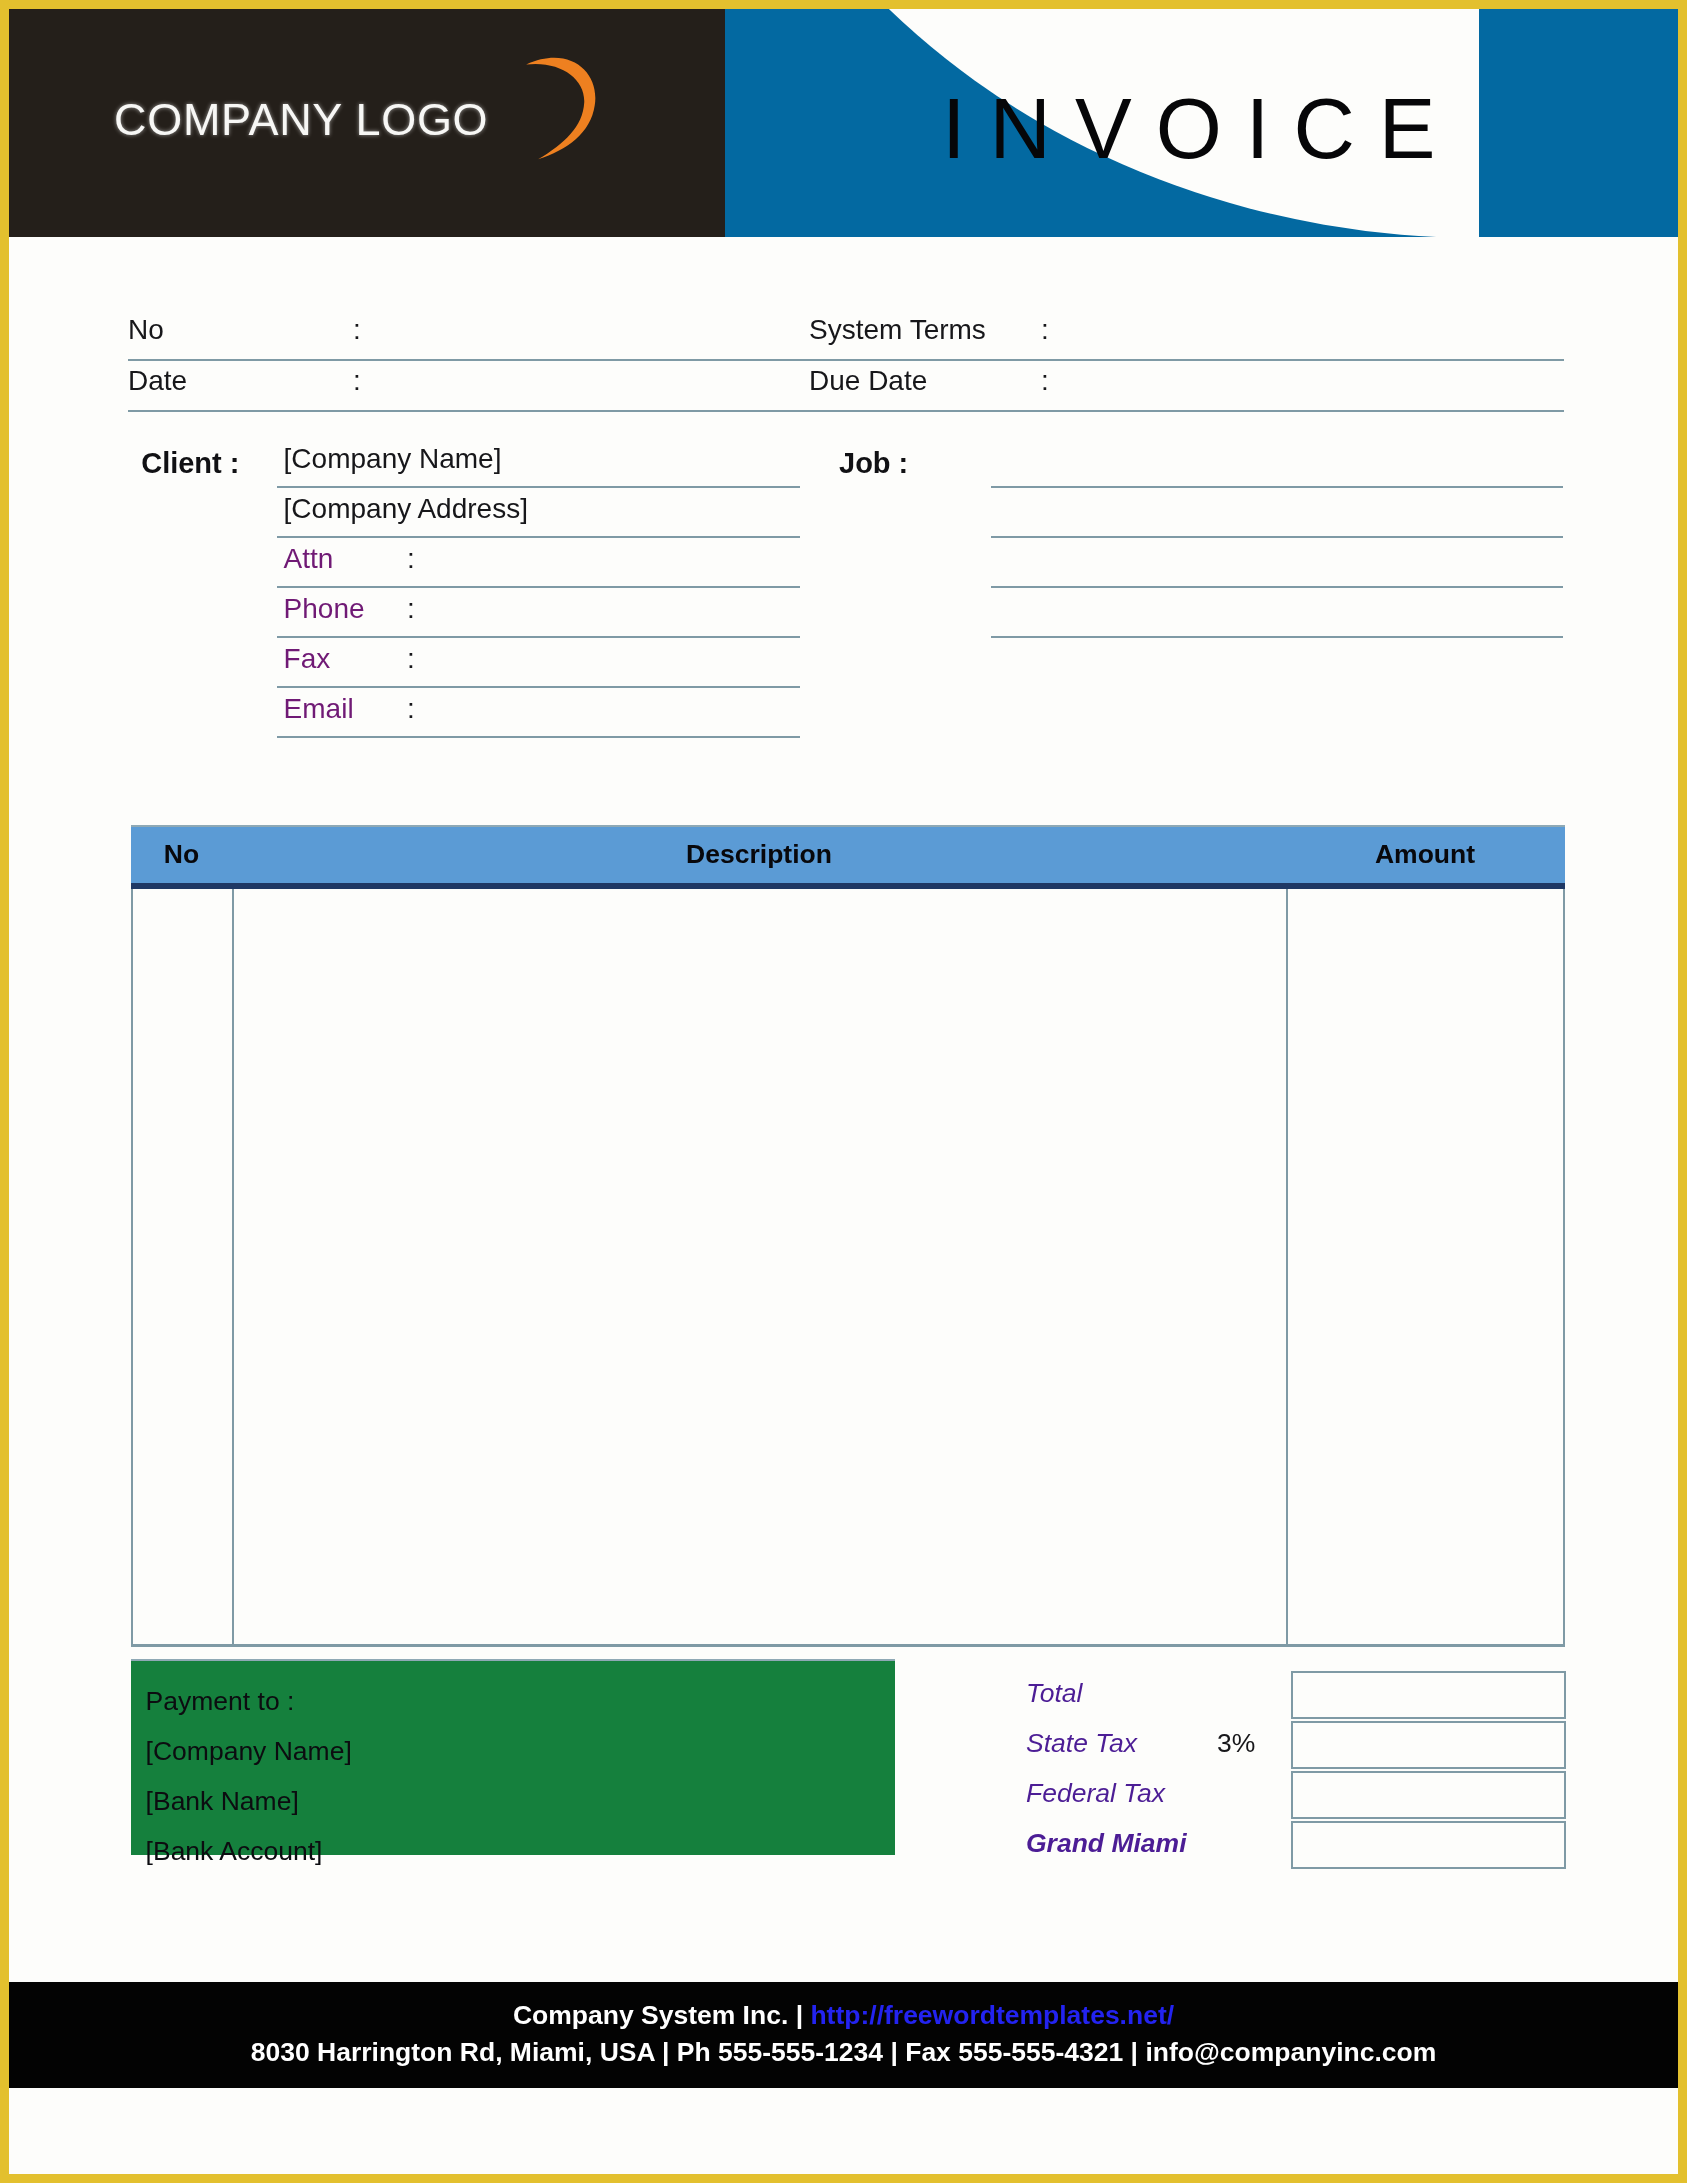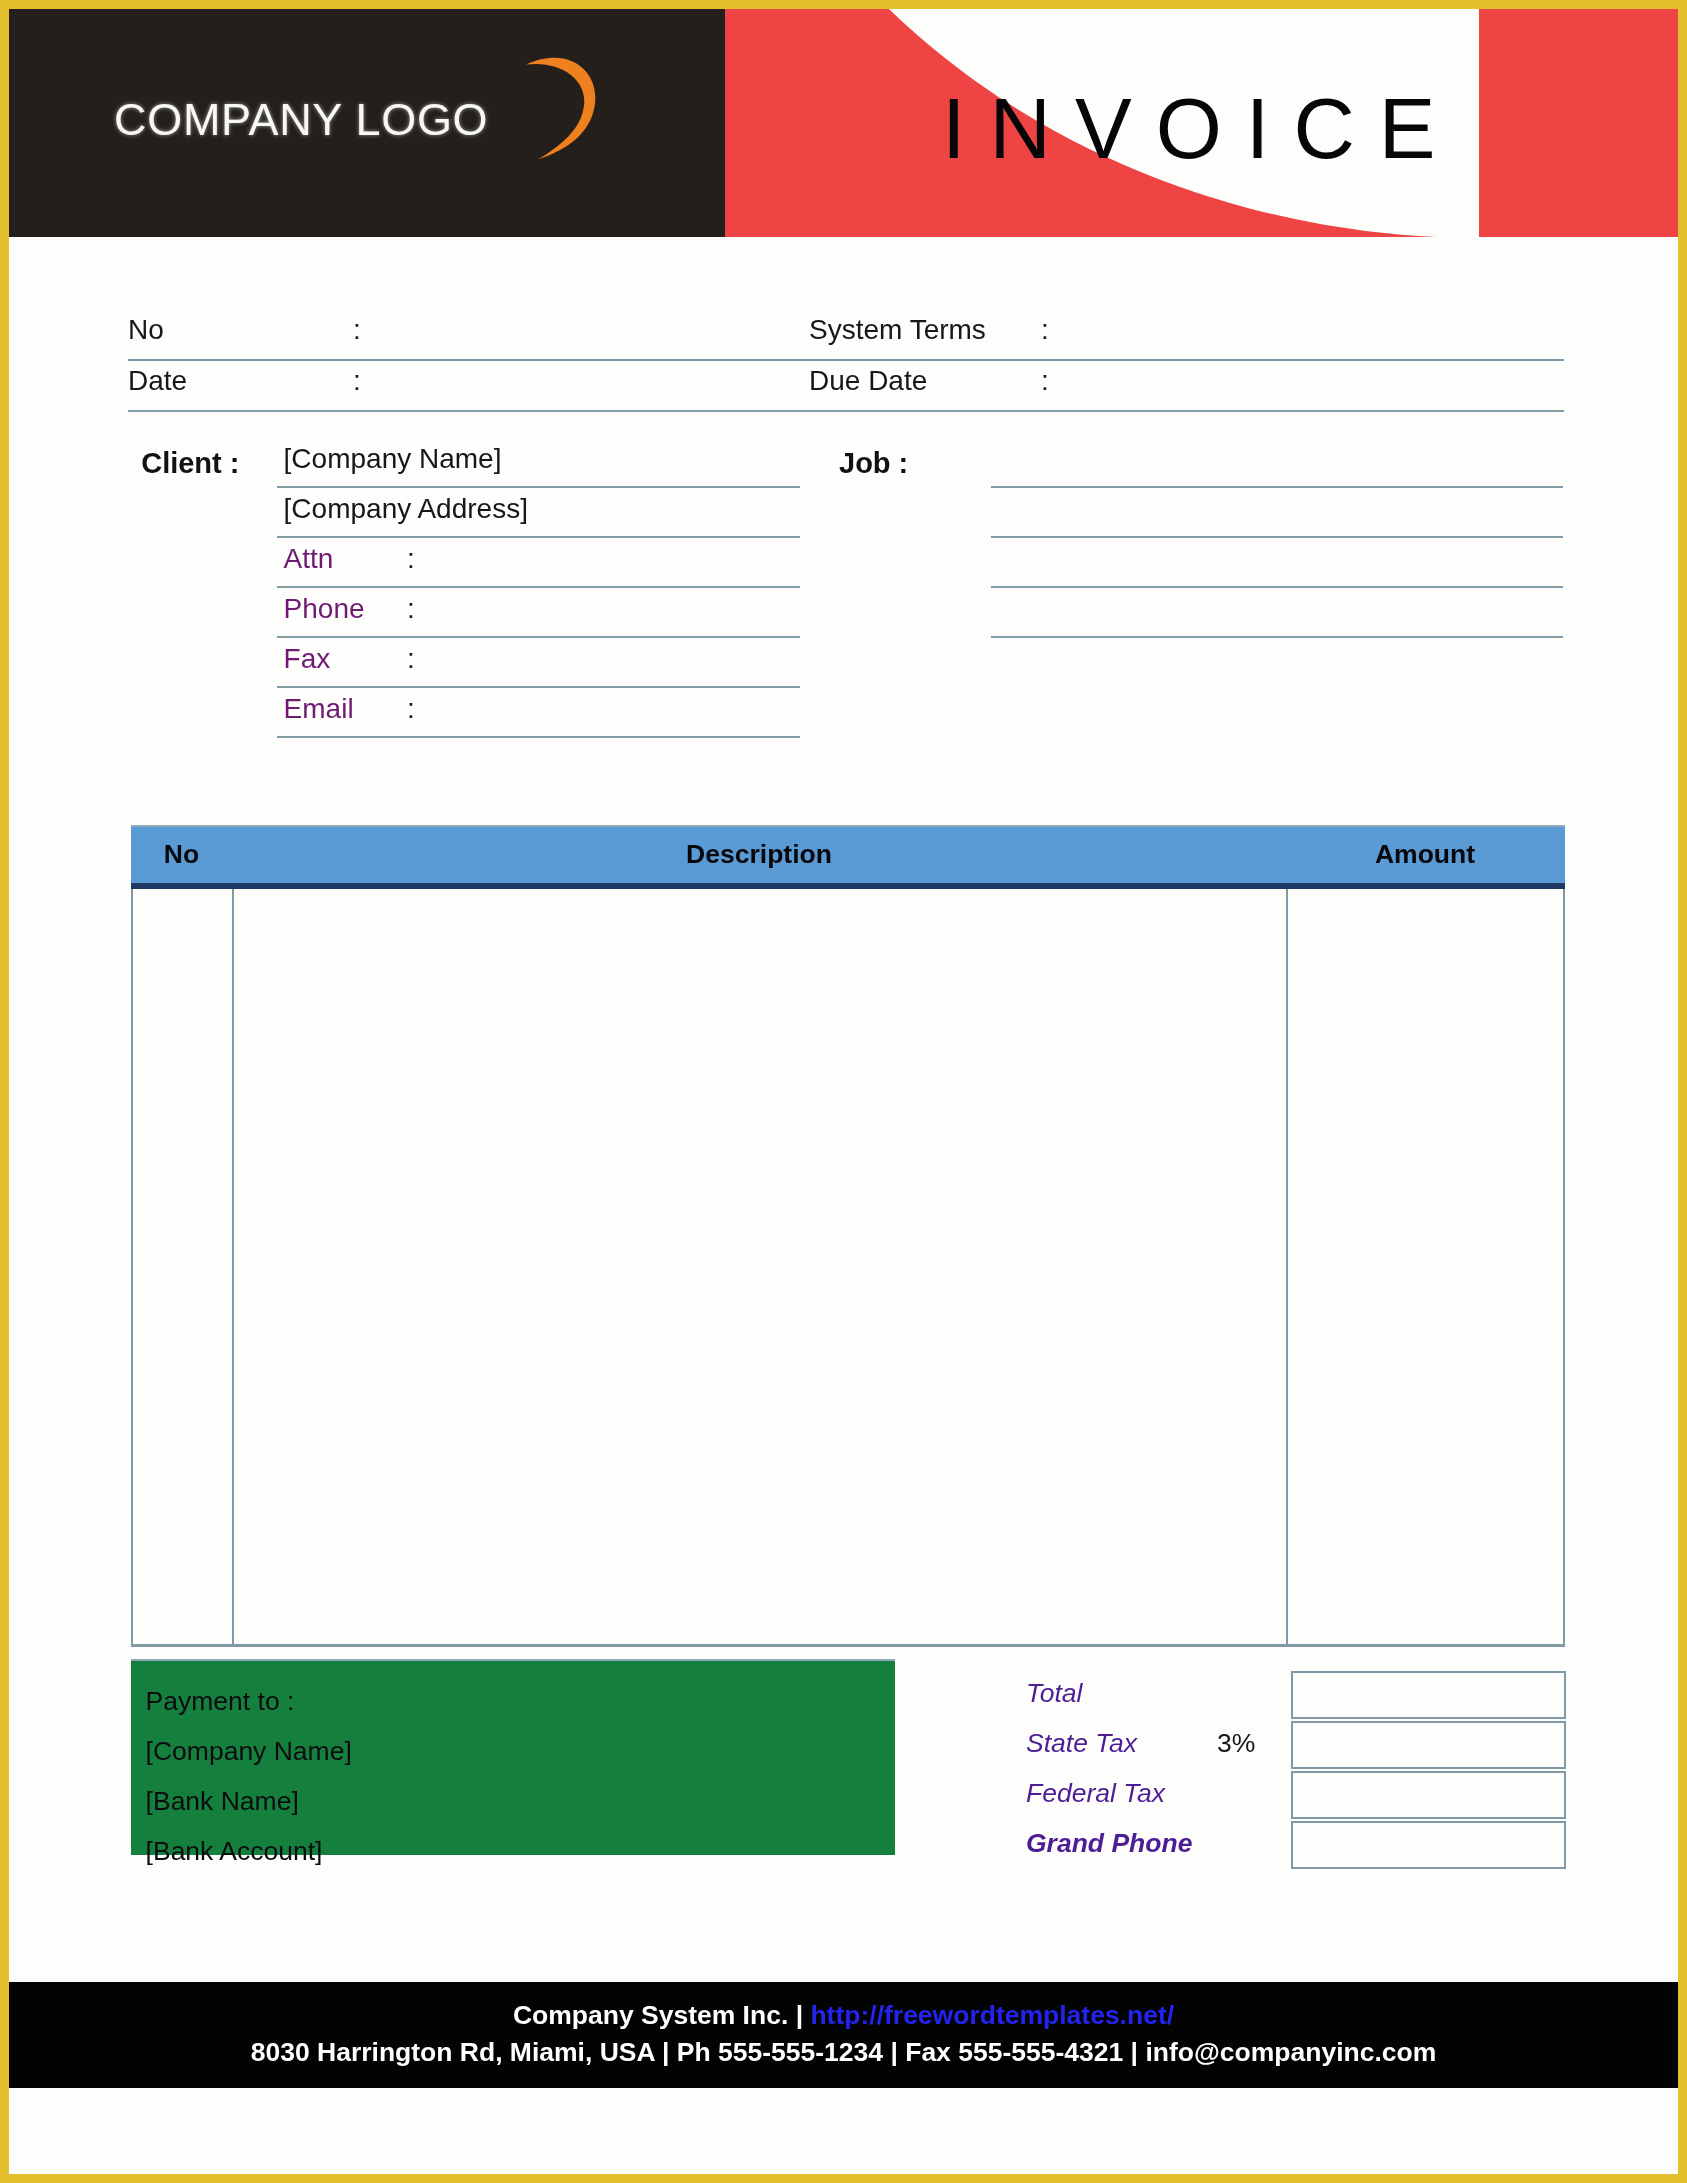--- a/index.html
+++ b/index.html
@@ -19,21 +19,21 @@
     border: 9.3px solid #e3c02e;
     overflow: hidden;
   }
 
   
   .header {
     position: absolute;
     left: 0; top: 0;
     width: 1669px;
     height: 228px;
-    background: #ef4444;
+    background: #0369a1;
     overflow: hidden;
   }
   .header-dark {
     position: absolute;
     left: 0; top: 0;
     width: 716px;
     height: 228px;
     background: #241f1a;
   }
   .header-curve {
@@ -420,21 +420,21 @@
       <span class="tot-label">State Tax</span>
       <span class="tot-pct">3%</span>
       <span class="tot-box"></span>
     </div>
     <div class="tot-row">
       <span class="tot-label">Federal Tax</span>
       <span class="tot-pct"></span>
       <span class="tot-box"></span>
     </div>
     <div class="tot-row">
-      <span class="tot-label bold">Grand Phone</span>
+      <span class="tot-label bold">Grand Miami</span>
       <span class="tot-pct"></span>
       <span class="tot-box"></span>
     </div>
   </div>
 
   <div class="footer">
     <div class="footer-l1">
       <span>Company System Inc. |</span>
       <span class="footer-link">http://freewordtemplates.net/</span>
     </div>

